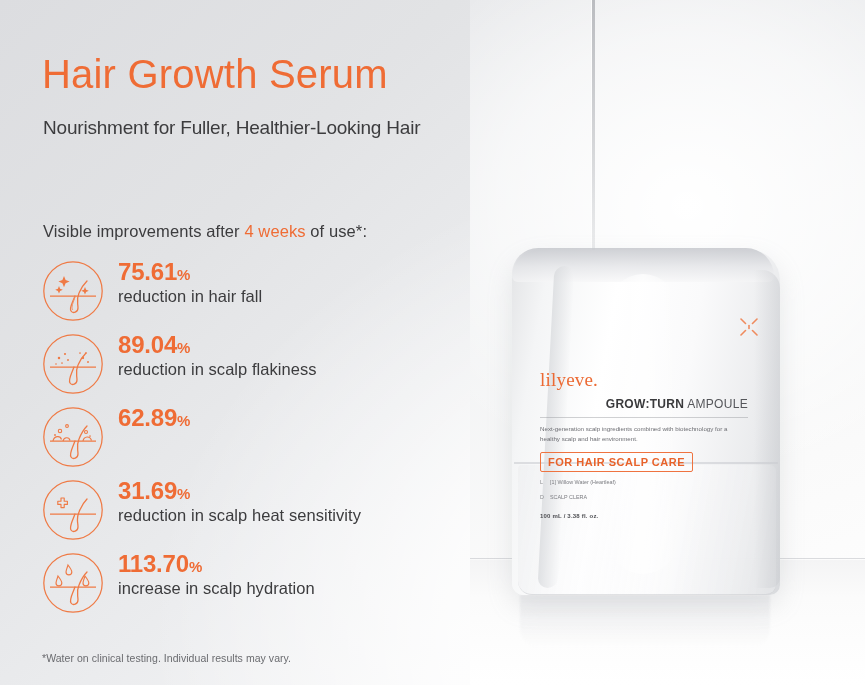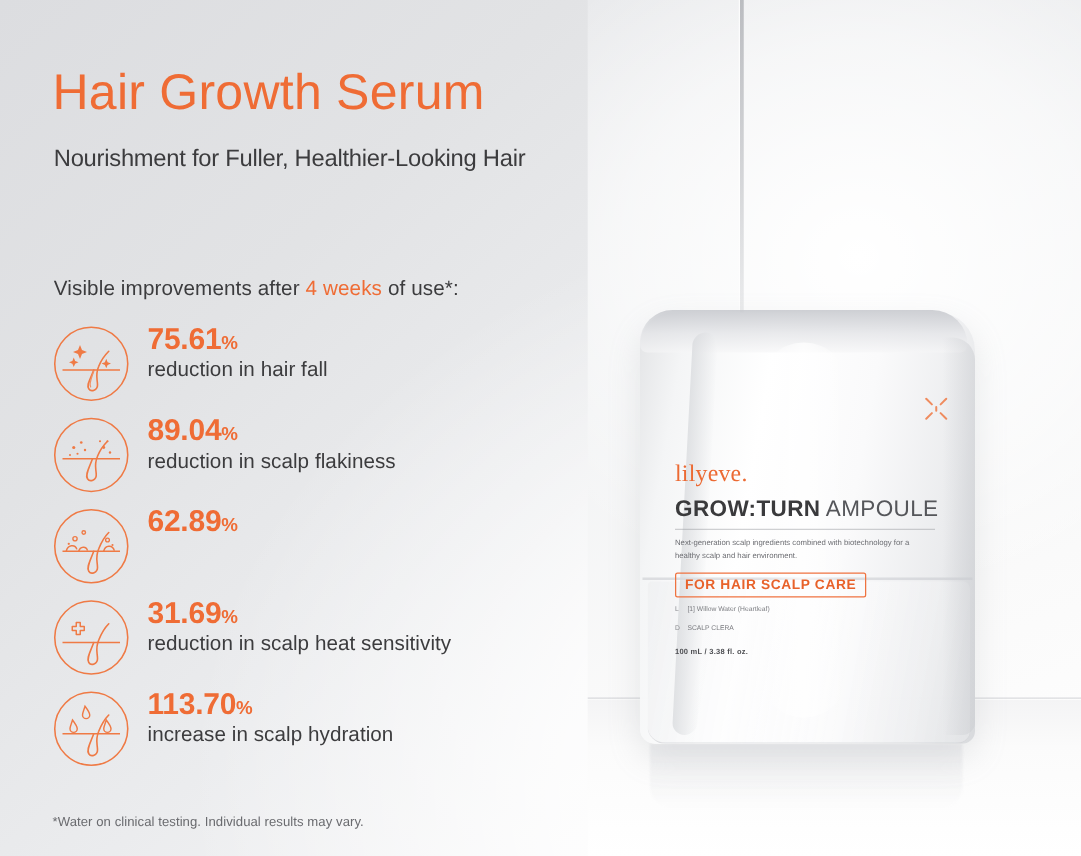--- a/index.html
+++ b/index.html
@@ -188,25 +188,26 @@
   .brand-name {
     font-size: 19px;
     letter-spacing: 0.2px;
     color: #ec6a33;
     font-family: "Liberation Serif", serif;
     font-weight: 400;
     line-height: 1;
   }
   .product-name {
     margin-top: 9px;
-    font-size: 18px;
+    font-size: 12px;
     letter-spacing: 0.3px;
     color: #3a3a3c;
     line-height: 1;
     white-space: nowrap;
+    text-align: right;
   }
   .product-name b { font-weight: 700; }
   .product-name span.light { font-weight: 400; color: #55565a; }
   .label-rule {
     margin-top: 7px;
     height: 1px;
     background: rgba(150,152,157,0.45);
   }
   .label-desc {
     margin-top: 6px;

